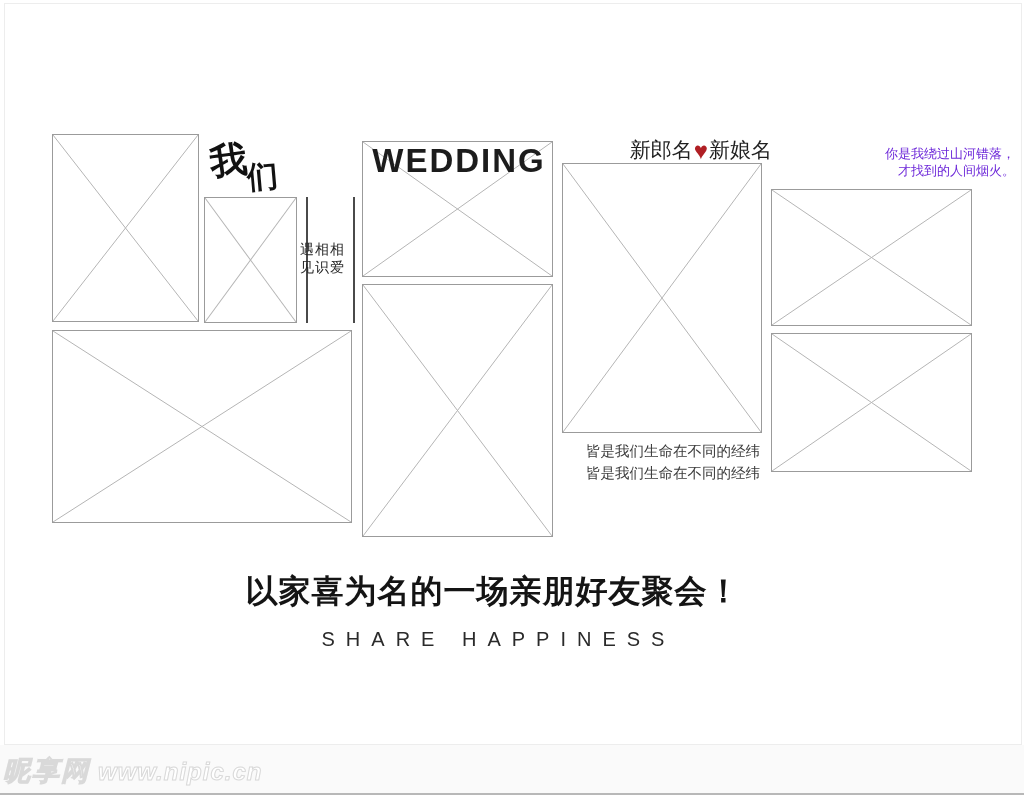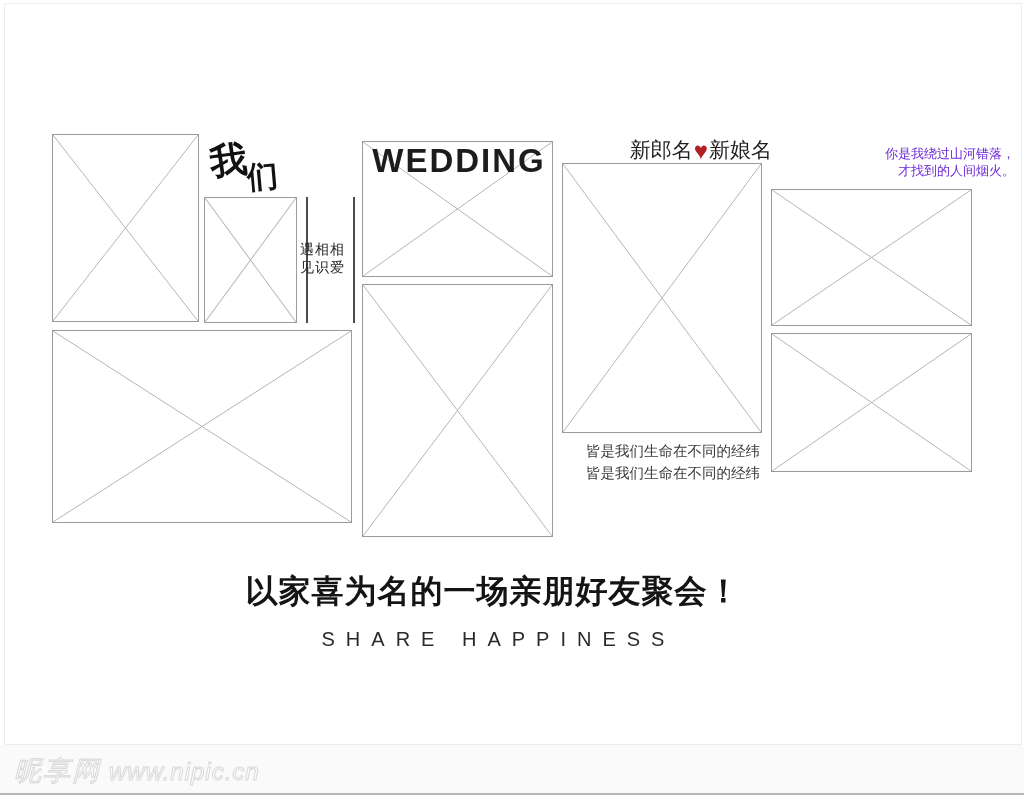--- a/index.html
+++ b/index.html
@@ -139,23 +139,23 @@
 
   .watermark-bar {
     position: absolute;
     left: 0; top: 745px;
     width: 1024px; height: 50px;
     background: #fafafa;
     border-bottom: 2px solid #b8b8b8;
   }
   .site-logo {
     position: absolute;
-    left: 14px; top: 8px;
+    left: 3px; top: 8px;
     font-style: italic;
-    font-weight: 400;
+    font-weight: 700;
     color: #ffffff;
     -webkit-text-stroke: 1px #d9d9d9;
     text-shadow: 0 0 1px #e3e3e3;
     white-space: nowrap;
   }
   .site-logo .logo-cn { font-size: 27px; letter-spacing: 2px; }
   .site-logo .logo-url { font-size: 24px; margin-left: 8px; letter-spacing: 1px; }
 
   .id-badge {
     position: absolute;

